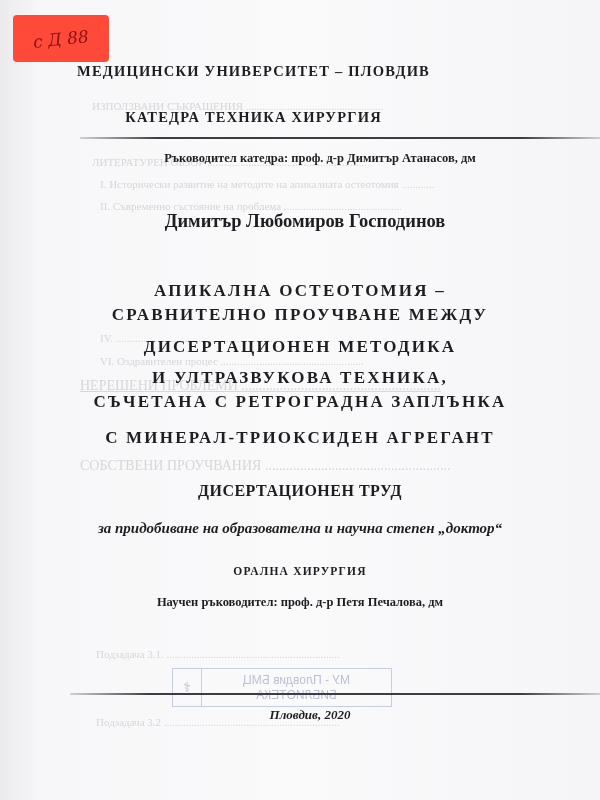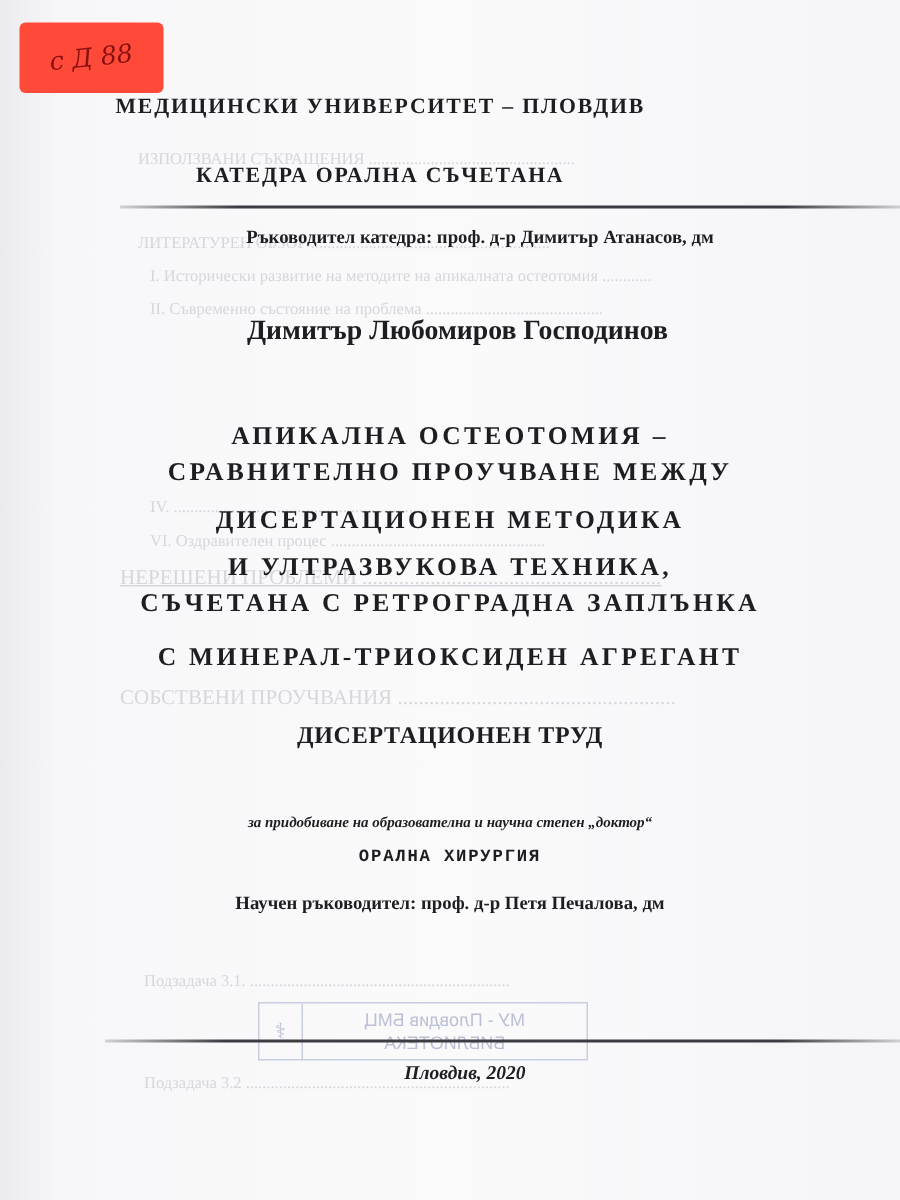--- a/index.html
+++ b/index.html
@@ -21,22 +21,22 @@
       display: flex; align-items: center; justify-content: center;
     }
     .sticker span { color: #8a1010; font-style: italic; font-size: 17px; font-family: "DejaVu Serif", serif; transform: rotate(-6deg); }
     .hdr { position: absolute; left: 0; width: 507px; text-align: center; font-weight: bold; font-size: 14.5px; letter-spacing: 1.2px; }
     .rule { position: absolute; height: 2px; background: linear-gradient(90deg, rgba(60,60,65,0.2), #3c3c42 15%, #3c3c42 85%, rgba(60,60,65,0.2)); }
     .center { position: absolute; left: 0; width: 600px; text-align: center; }
     .head-line { font-weight: bold; font-size: 12.5px; }
     .author { font-weight: bold; font-size: 18.5px; }
     .title-line { font-weight: bold; font-size: 17px; letter-spacing: 2.2px; }
     .diss { font-weight: bold; font-size: 16px; letter-spacing: 0.5px; }
-    .sub { font-weight: bold; font-style: italic; font-size: 10px; margin-top: 23px; }
-    .spec { font-weight: bold; font-size: 11.5px; letter-spacing: 1.2px; font-family: Liberation Mono, monospace; }
+    .sub { font-weight: bold; font-style: italic; font-size: 15px; }
+    .spec { font-weight: bold; font-size: 11.5px; letter-spacing: 1.2px; }
     .sup { font-weight: bold; font-size: 12.5px; }
     .city { font-weight: bold; font-style: italic; font-size: 13px; }
     .stamp {
       position: absolute; left: 172px; top: 668px; width: 218px; height: 37px;
       border: 1.5px solid #c9cde0; display: flex; color: #bcc0d6;
     }
     .stamp .logo { width: 28px; border-right: 1.5px solid #c9cde0; display: flex; align-items: center; justify-content: center; font-size: 14px; }
     .stamp .txt { flex: 1; display: flex; flex-direction: column; align-items: center; justify-content: center; transform: scaleX(-1); font-family: "Liberation Sans", sans-serif; font-size: 12px; line-height: 15px; }
   </style>
 </head>
@@ -53,21 +53,21 @@
   <div class="bleed" style="left:80px;top:378px;font-size:14px;text-decoration:underline;">НЕРЕШЕНИ ПРОБЛЕМИ .........................................................</div>
   <div class="bleed" style="left:80px;top:458px;font-size:14px;">СОБСТВЕНИ ПРОУЧВАНИЯ .....................................................</div>
   <div class="bleed" style="left:96px;top:648px;">Подзадача 3.1. ...............................................................</div>
   <div class="bleed" style="left:96px;top:716px;">Подзадача 3.2 ................................................................</div>
 
   <div class="sticker">
     <span>с Д 88</span>
   </div>
 
   <div class="hdr" style="top:63px;">МЕДИЦИНСКИ УНИВЕРСИТЕТ – ПЛОВДИВ</div>
-  <div class="hdr" style="top:109px;">КАТЕДРА ОРАЛНА СЪЧЕТАНА</div>
+  <div class="hdr" style="top:109px;">КАТЕДРА ТЕХНИКА ХИРУРГИЯ</div>
 
   <div class="rule" style="left:80px;top:137px;width:520px;"></div>
 
   <div class="center head-line" style="top:151px;left:20px;">Ръководител катедра: проф. д-р Димитър Атанасов, дм</div>
 
   <div class="center author" style="top:211px;left:5px;">Димитър Любомиров Господинов</div>
 
   <div class="center title-line" style="top:281px;">АПИКАЛНА  ОСТЕОТОМИЯ –</div>
   <div class="center title-line" style="top:305px;">СРАВНИТЕЛНО  ПРОУЧВАНЕ  МЕЖДУ</div>
   <div class="center title-line" style="top:337px;">ДИСЕРТАЦИОНЕН  МЕТОДИКА</div>

